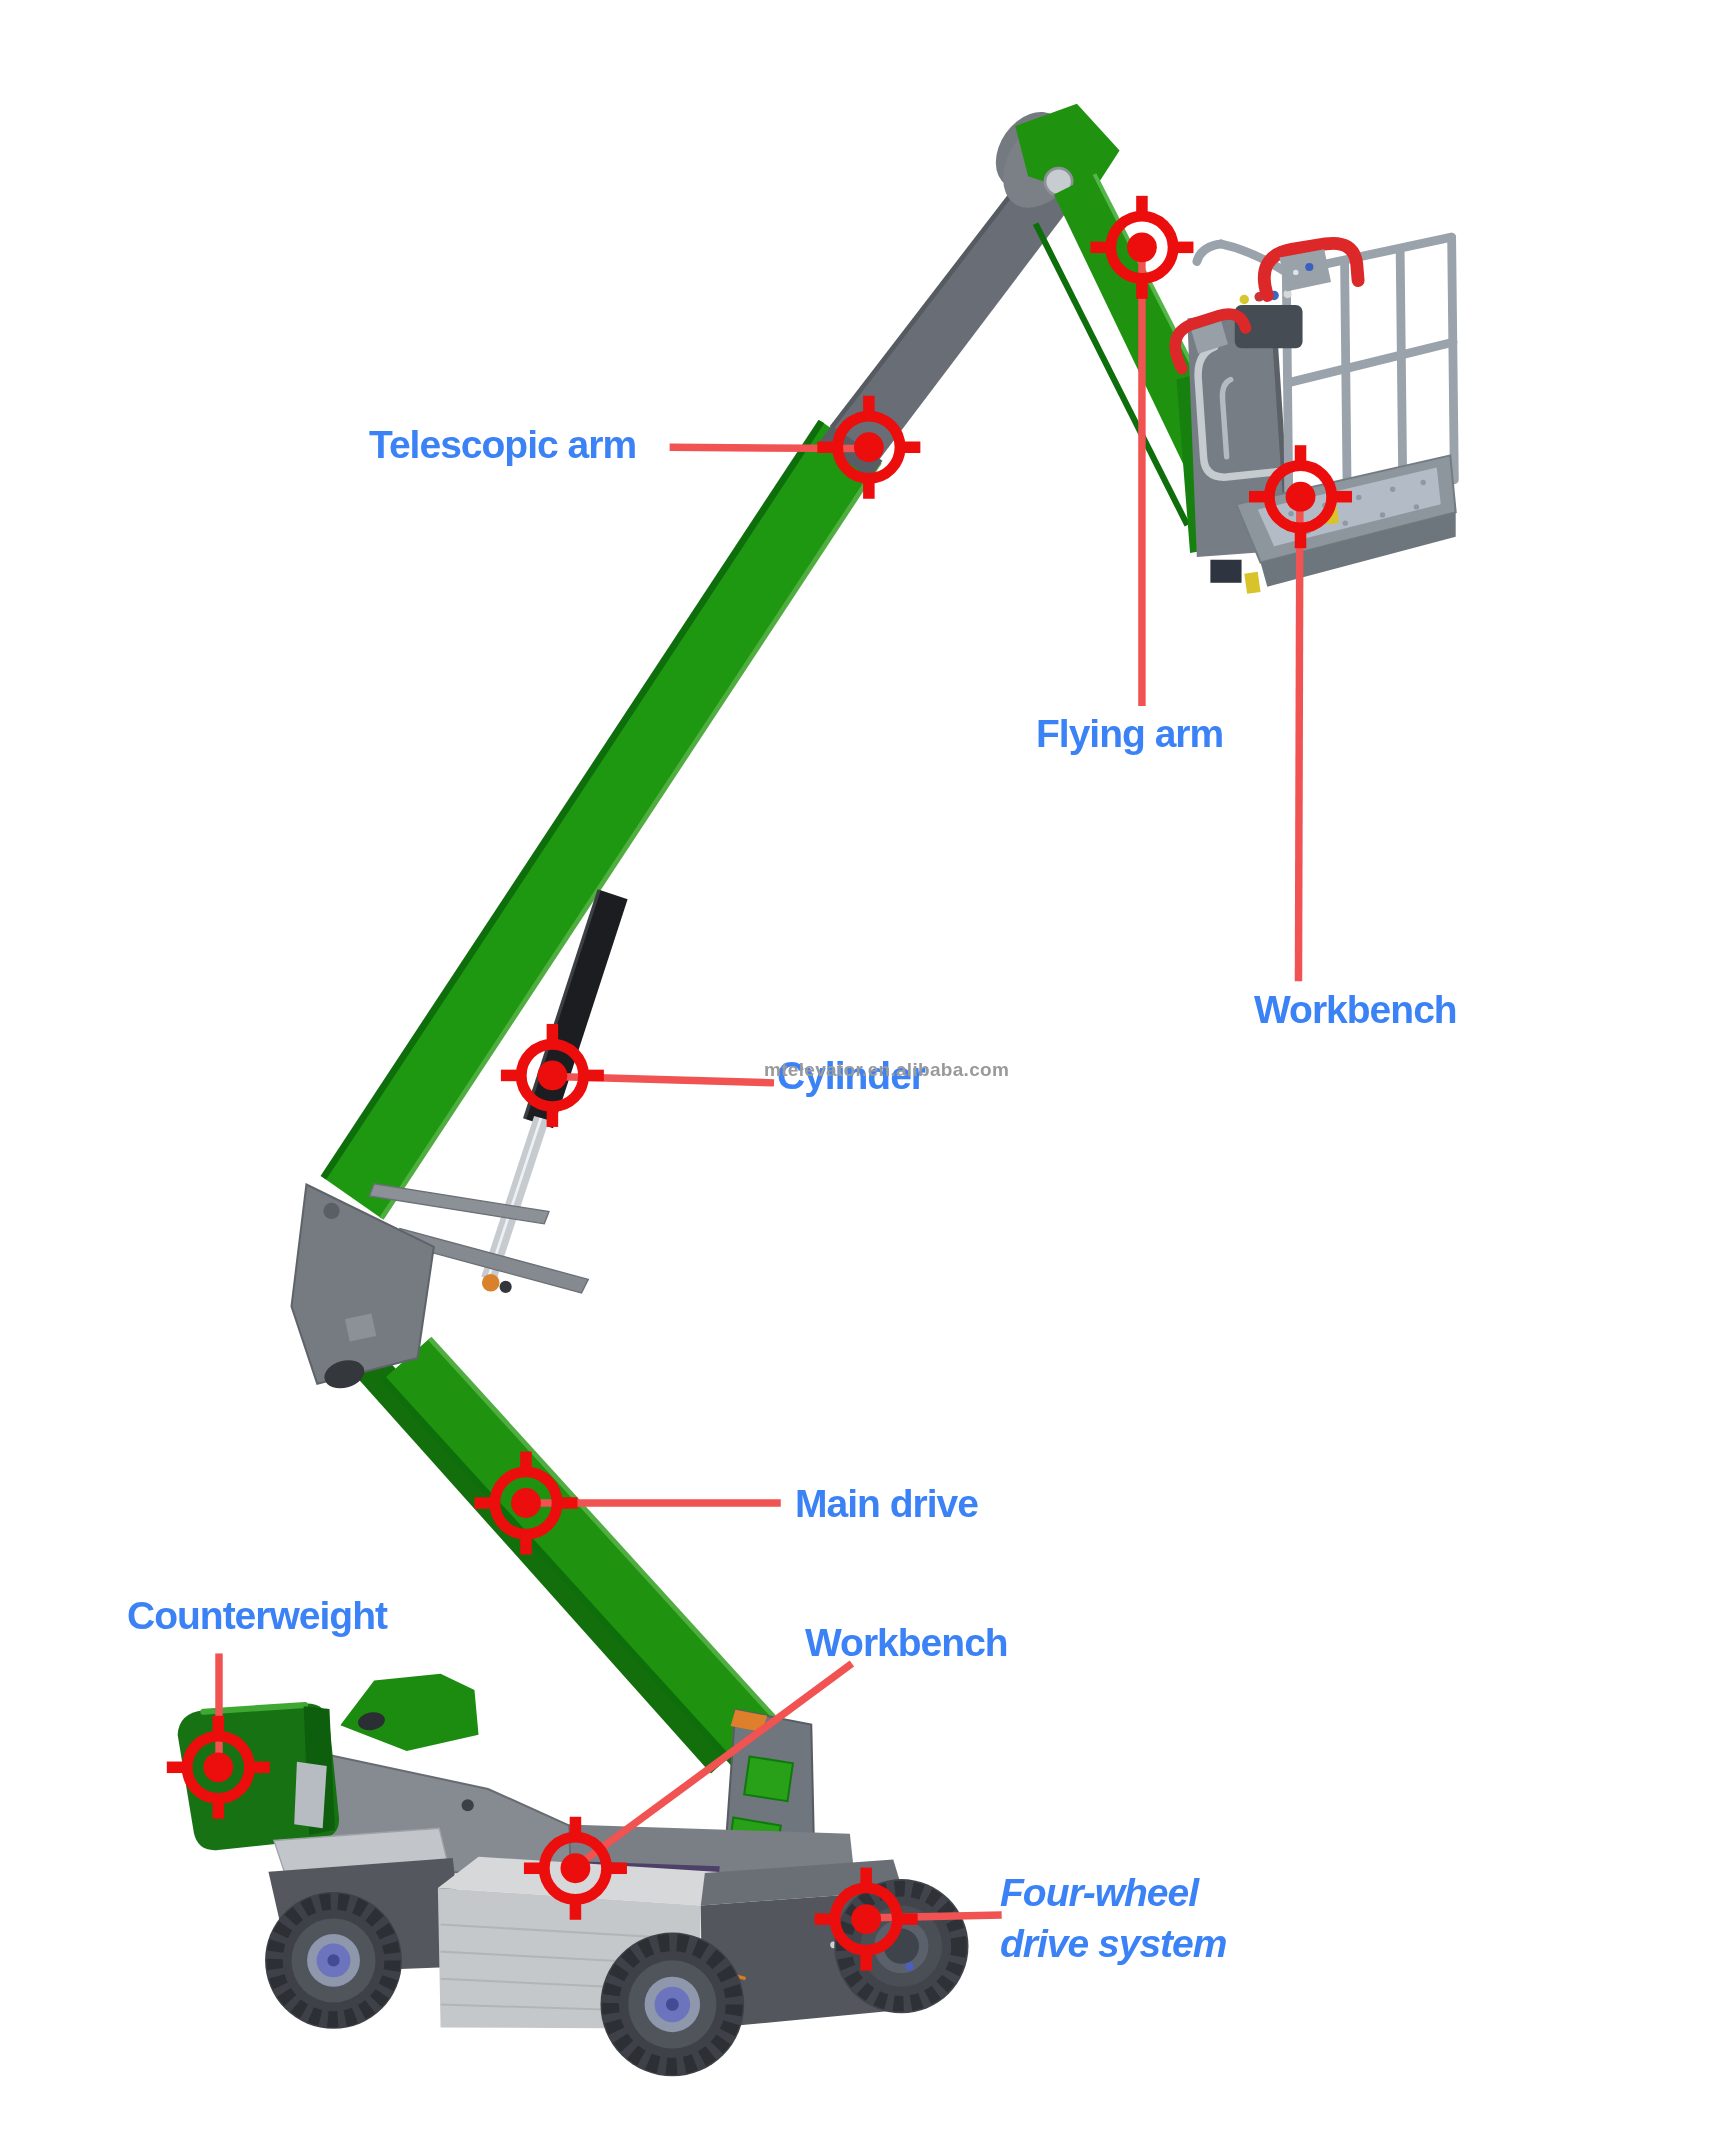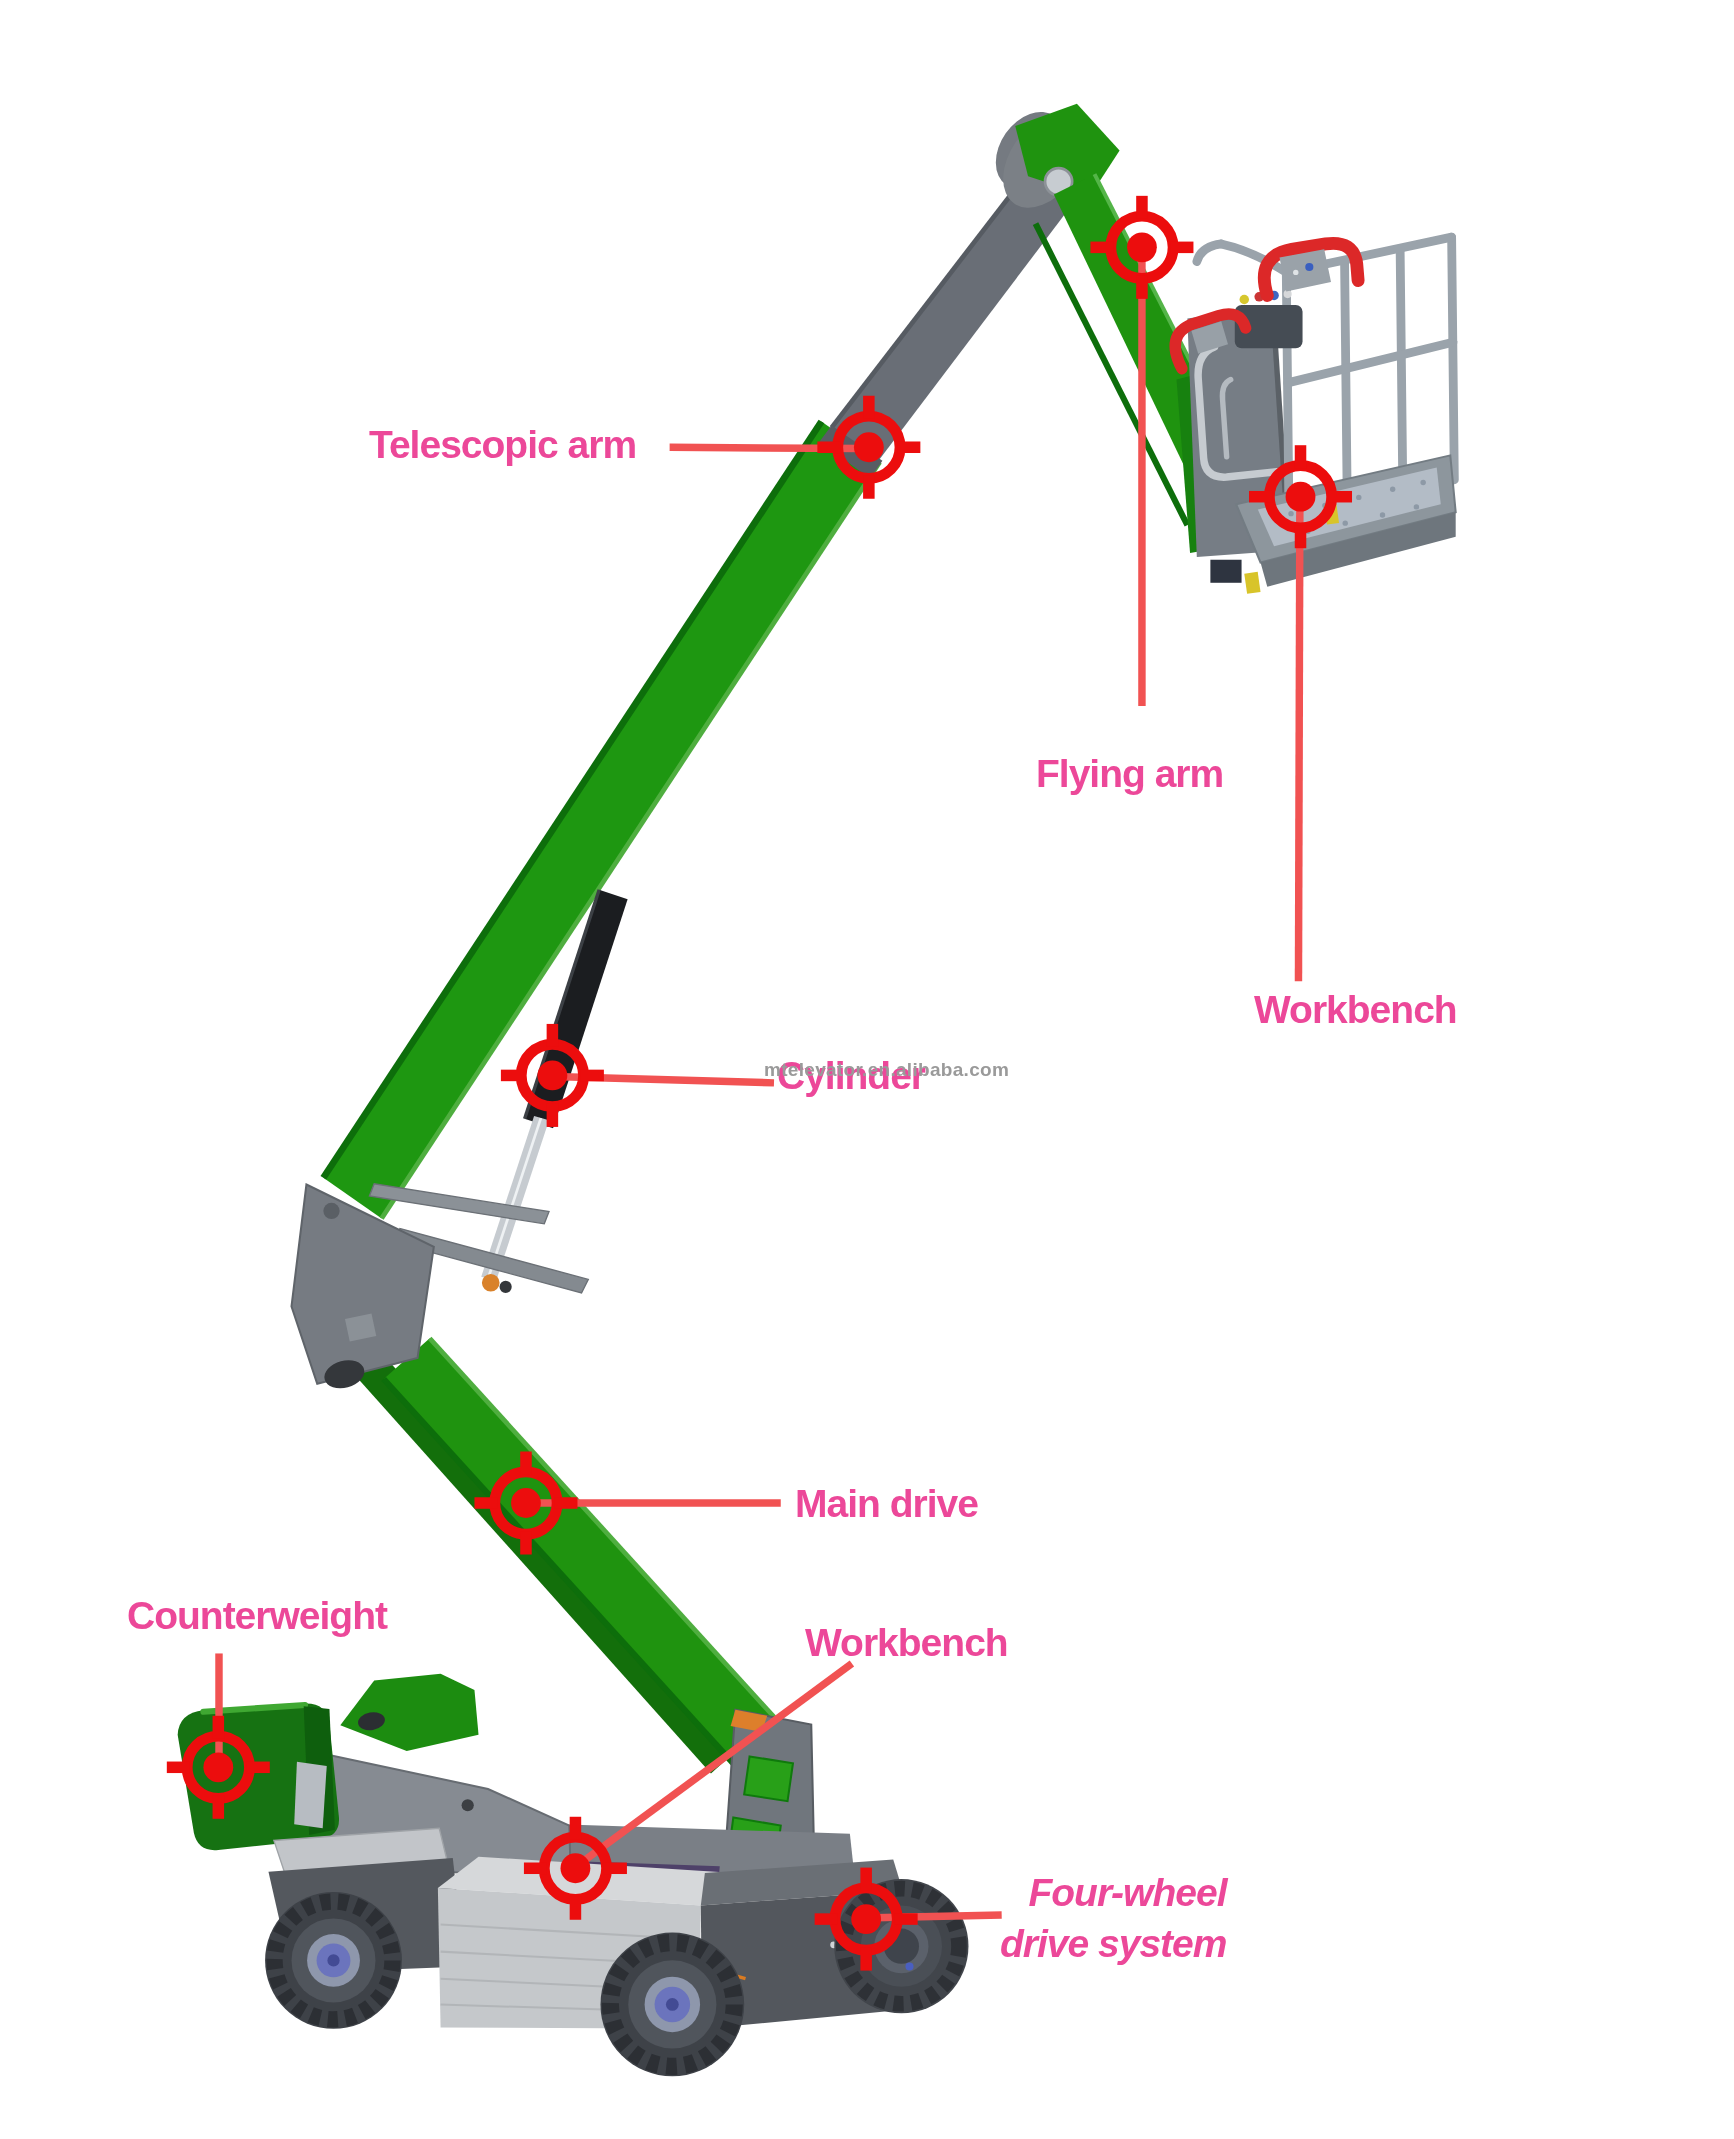--- a/index.html
+++ b/index.html
@@ -1,18 +1,18 @@
 <!DOCTYPE html>
 <html style="font-size:11px"><head>
 <meta charset="utf-8">
 <style>
   html,body{margin:0;padding:0;background:#ffffff;}
   body{width:1735px;height:2140px;position:relative;font-family:"Liberation Sans",sans-serif;overflow:hidden;}
   .scene{position:absolute;left:0;top:0;width:1735px;height:2140px;}
-  .label{position:absolute;color:#ec4899;font-weight:700;font-size:39px;letter-spacing:-1px;line-height:1.3;white-space:nowrap;z-index:20;text-align:right;}
+  .label{position:absolute;color:#3b82f6;font-weight:700;font-size:39px;letter-spacing:-1px;line-height:1.3;white-space:nowrap;z-index:20;}
   .watermark{position:absolute;left:764px;top:1059px;color:#9a9a9a;font-weight:700;font-size:19px;letter-spacing:0.3px;z-index:30;white-space:nowrap;}
 </style>
 </head>
 <body>
 
 <svg class="scene" viewBox="0 0 2560 3158" aria-hidden="true">
   <defs>
     <g id="xh">
       <circle r="46" fill="none" stroke="#ec0d0d" stroke-width="16"></circle>
       <circle r="22" fill="#ec0d0d"></circle>
@@ -200,21 +200,21 @@
     <use href="#xh" x="1919" y="733"></use>
     <use href="#xh" x="815" y="1587"></use>
     <use href="#xh" x="776" y="2218"></use>
     <use href="#xh" x="322" y="2608"></use>
     <use href="#xh" x="849" y="2757"></use>
     <use href="#xh" x="1278" y="2832"></use>
   </g>
 </svg>
 
 <div class="label" style="left:369px;  top:420px;">Telescopic arm</div>
-<div class="label" style="left:1036px; top:709px;margin-top:40px;">Flying arm</div>
+<div class="label" style="left:1036px; top:709px;">Flying arm</div>
 <div class="label" style="left:1254px; top:985px;">Workbench</div>
 <div class="label" style="left:777px; top:1051px;">Cylinder</div>
 <div class="label" style="left:795px; top:1479px;">Main drive</div>
 <div class="label" style="left:87px;  top:1591px;margin-left:40px;">Counterweight</div>
 <div class="label" style="left:805px; top:1618px;">Workbench</div>
 <div class="label" style="left:1000px; top:1868px;font-style:italic;">
   <div>Four-wheel</div>
   <div>drive system</div>
 </div>
 

